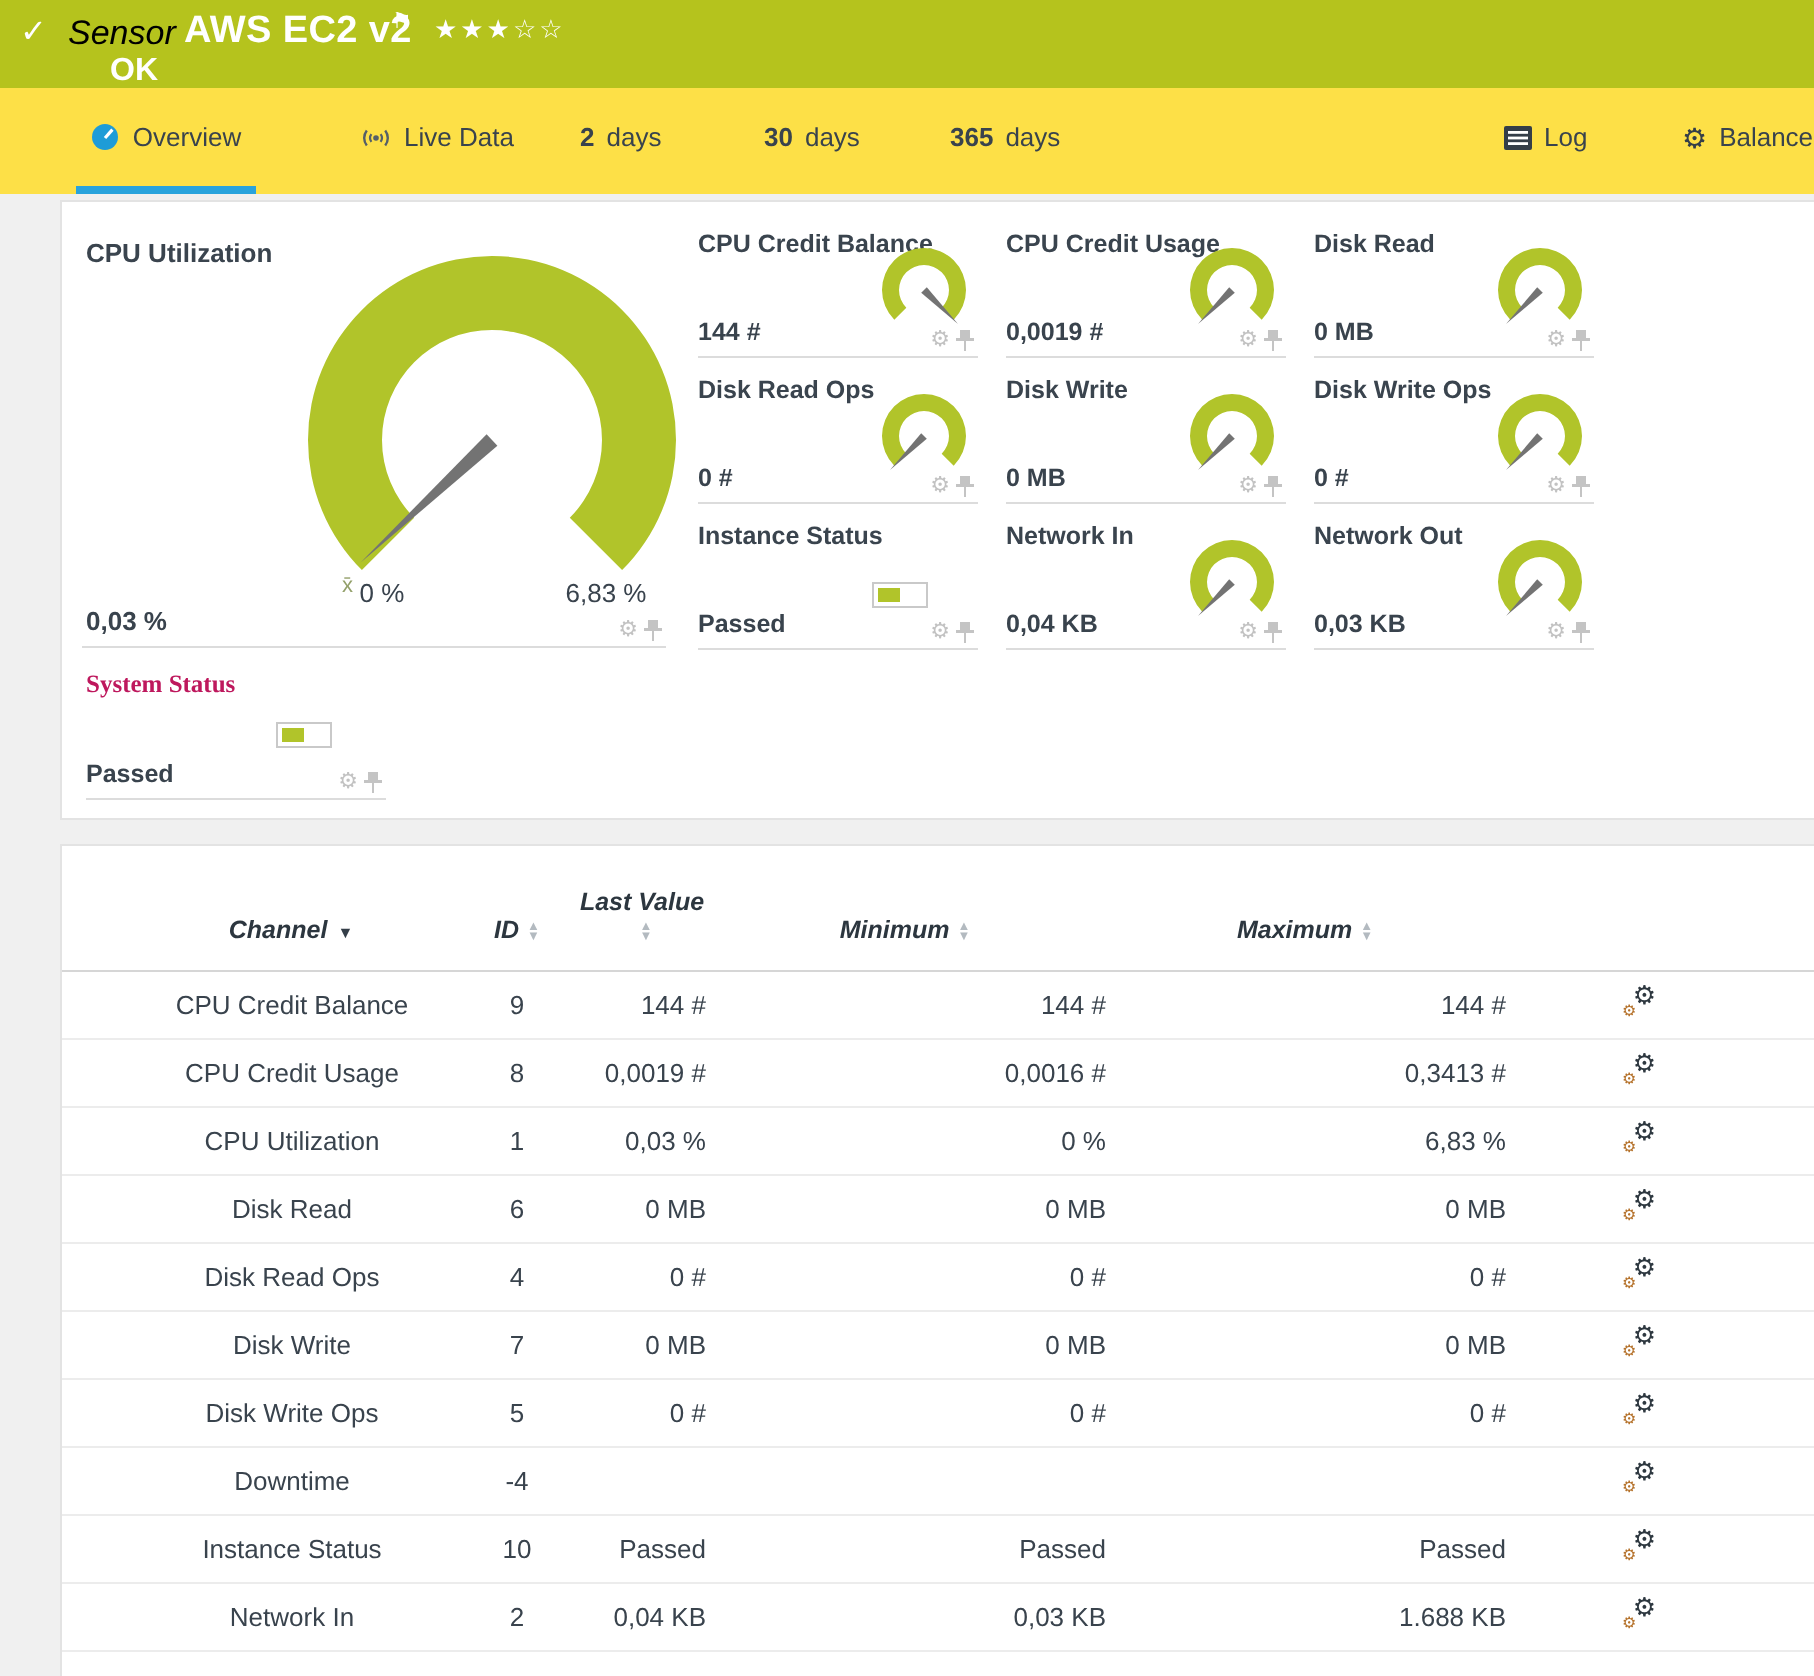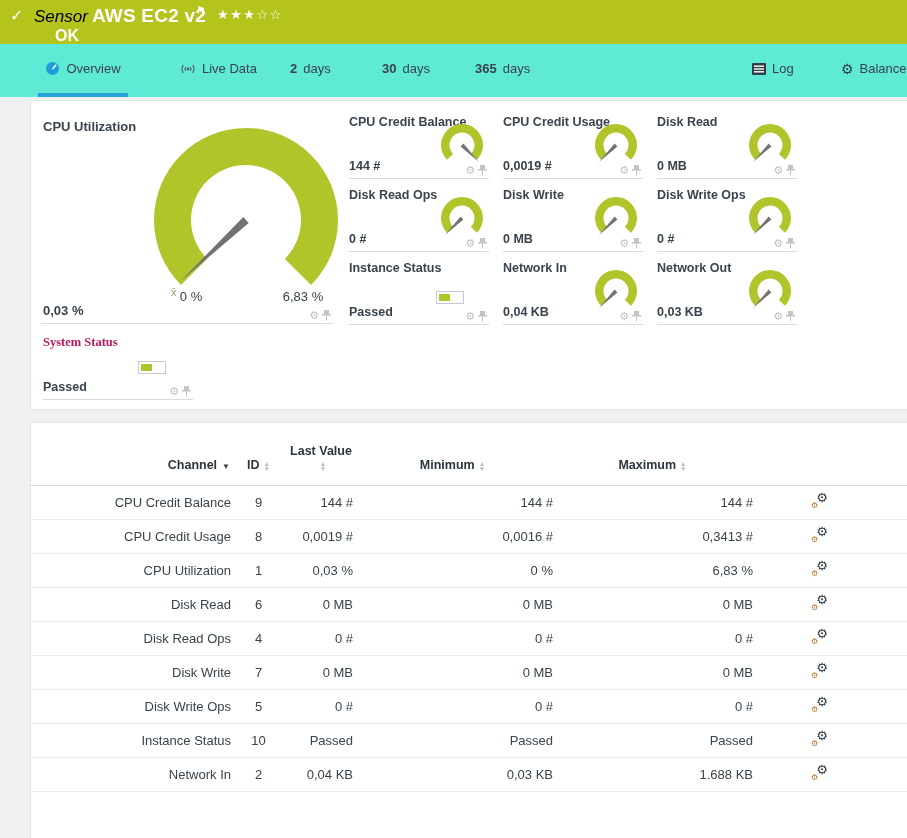--- a/index.html
+++ b/index.html
@@ -11,21 +11,21 @@
   }
   
   .hdr{position:absolute;left:0;top:0;width:907px;height:44px;background:#b5c31d;}
   .hdr-check{position:absolute;left:10px;top:6px;color:#fff;font-size:16px;font-weight:bold;}
   .hdr-kind{position:absolute;left:34px;top:7px;font-style:italic;font-size:17px;color:#000000;}
   .hdr-title{position:absolute;left:92px;top:5px;font-weight:bold;font-size:19px;color:#fff;letter-spacing:.2px;}
   .hdr-flag{position:absolute;left:196px;top:4px;color:#fff;font-size:11px;}
   .hdr-stars{position:absolute;left:217px;top:7px;color:#fff;font-size:13px;letter-spacing:1.5px;}
   .hdr-status{position:absolute;left:55px;top:27px;color:#fff;font-size:16px;font-weight:bold;}
   
-  .tabstrip{position:absolute;left:0;top:44px;width:907px;height:53px;background:#5eead4;}
+  .tabstrip{position:absolute;left:0;top:44px;width:907px;height:53px;background:#fde047;}
   .tab{position:absolute;top:0;height:49px;display:flex;align-items:center;gap:6px;
        font-size:13px;color:#39434d;cursor:pointer;white-space:nowrap;}
   .tab .num{font-weight:bold;}
   .tab.active{border-bottom:4px solid #29a3dc;}
   #tab-overview{left:38px;width:90px;justify-content:center;}
   #tab-livedata{left:180px;}
   #tab-2days{left:290px;}
   #tab-30days{left:382px;}
   #tab-365days{left:475px;}
   #tab-historic{left:620px;}
@@ -52,23 +52,23 @@
   .panel-icons .pgear{font-size:11px;color:#c2c2c2;line-height:1;cursor:pointer;}
   .toggle{position:absolute;width:26px;height:11px;border:1px solid #c9c9c9;background:#fff;}
   .toggle .knob{position:absolute;left:2px;top:2px;width:11px;height:7px;background:#b1c42a;}
   #syspanel{position:absolute;left:12px;top:232px;width:150px;height:66px;border-bottom:1px solid #dcdcdc;}
   #syspanel .ptitle{position:absolute;left:0;top:2px;font-size:12.5px;font-weight:bold;color:#be185d;font-family:Liberation Serif, serif;}
   #syspanel .pvalue{position:absolute;left:0;bottom:5px;font-size:12.5px;font-weight:bold;color:#39434d;}
   #syspanel .toggle{left:95px;top:28px;}
   
   #chan-table{position:absolute;left:0;top:20px;border-collapse:collapse;table-layout:fixed;width:877px;}
   #chan-table th{vertical-align:bottom;padding-bottom:13px;border-bottom:1px solid #d6d6d6;
-    font-size:12.5px;font-weight:bold;color:#2c363f;cursor:pointer;}
+    font-size:12.5px;font-weight:bold;color:#2c363f;cursor:pointer;font-style:italic;}
   #chan-table td{height:33px;border-bottom:1px solid #ececec;font-size:13px;color:#39434d;padding:0;}
-  .th-channel,.td-channel{text-align:right;padding-left:30px !important;}
+  .th-channel,.td-channel{text-align:center;padding-left:30px !important;}
   .th-id,.td-id{text-align:center;}
   .th-last{text-align:center;}
   .td-val{text-align:right;padding-right:3px !important;}
   .th-min,.th-max{padding-right:8px !important;}
   .td-icon{padding-left:55px !important;}
   .sort{display:inline-flex;flex-direction:column;font-size:6.5px;line-height:5px;color:#b3bac0;
         margin-left:4px;vertical-align:middle;}
   .sort-active{font-size:8px;color:#343e48;margin-left:5px;}
   .chset{position:relative;display:inline-block;width:17px;height:16px;cursor:pointer;}
   .chset .g1{position:absolute;right:0;top:-2px;font-size:13px;color:#2e3840;line-height:1;}
@@ -387,20 +387,28 @@
         </tr>
         <tr>
           <td class="td-channel">Disk Write Ops</td>
           <td class="td-id">5</td>
           <td class="td-val">0 #</td>
           <td class="td-val">0 #</td>
           <td class="td-val">0 #</td>
           <td class="td-icon"><span class="chset"><span class="g1">⚙</span><span class="g2">⚙</span></span></td>
         </tr>
         <tr>
+          <td class="td-channel">Downtime</td>
+          <td class="td-id">-4</td>
+          <td class="td-val"></td>
+          <td class="td-val"></td>
+          <td class="td-val"></td>
+          <td class="td-icon"><span class="chset"><span class="g1">⚙</span><span class="g2">⚙</span></span></td>
+        </tr>
+        <tr>
           <td class="td-channel">Instance Status</td>
           <td class="td-id">10</td>
           <td class="td-val">Passed</td>
           <td class="td-val">Passed</td>
           <td class="td-val">Passed</td>
           <td class="td-icon"><span class="chset"><span class="g1">⚙</span><span class="g2">⚙</span></span></td>
         </tr>
         <tr>
           <td class="td-channel">Network In</td>
           <td class="td-id">2</td>

